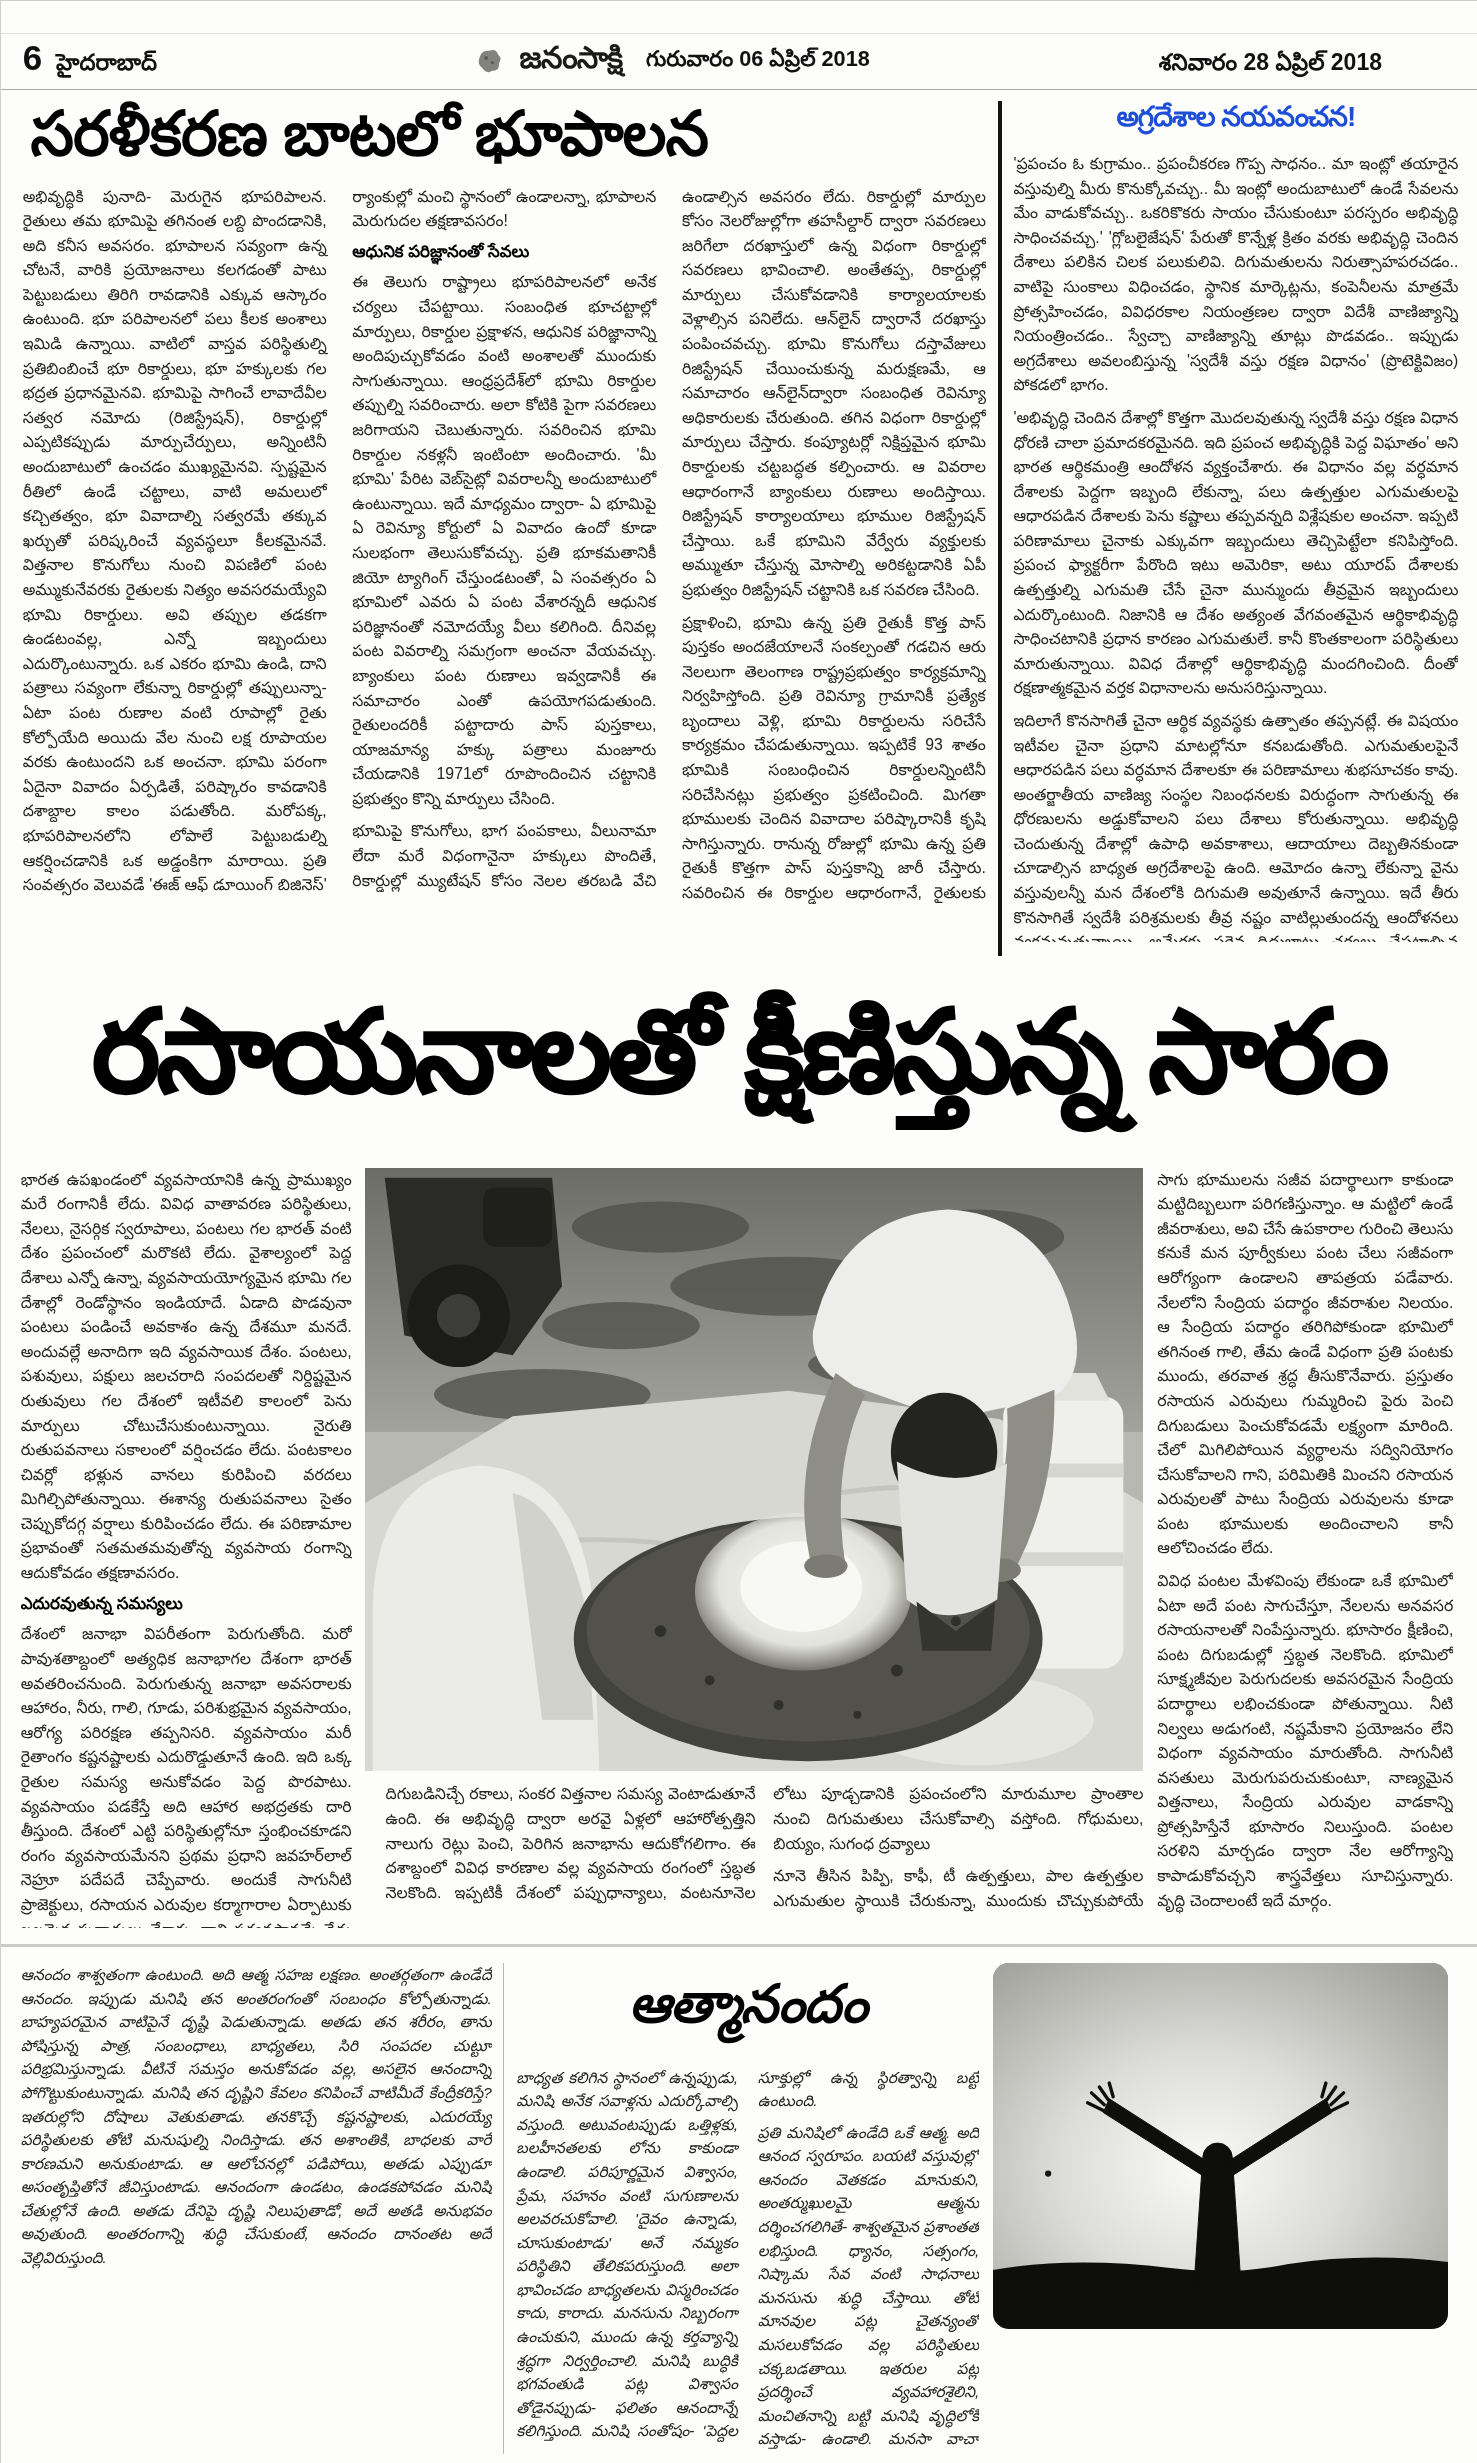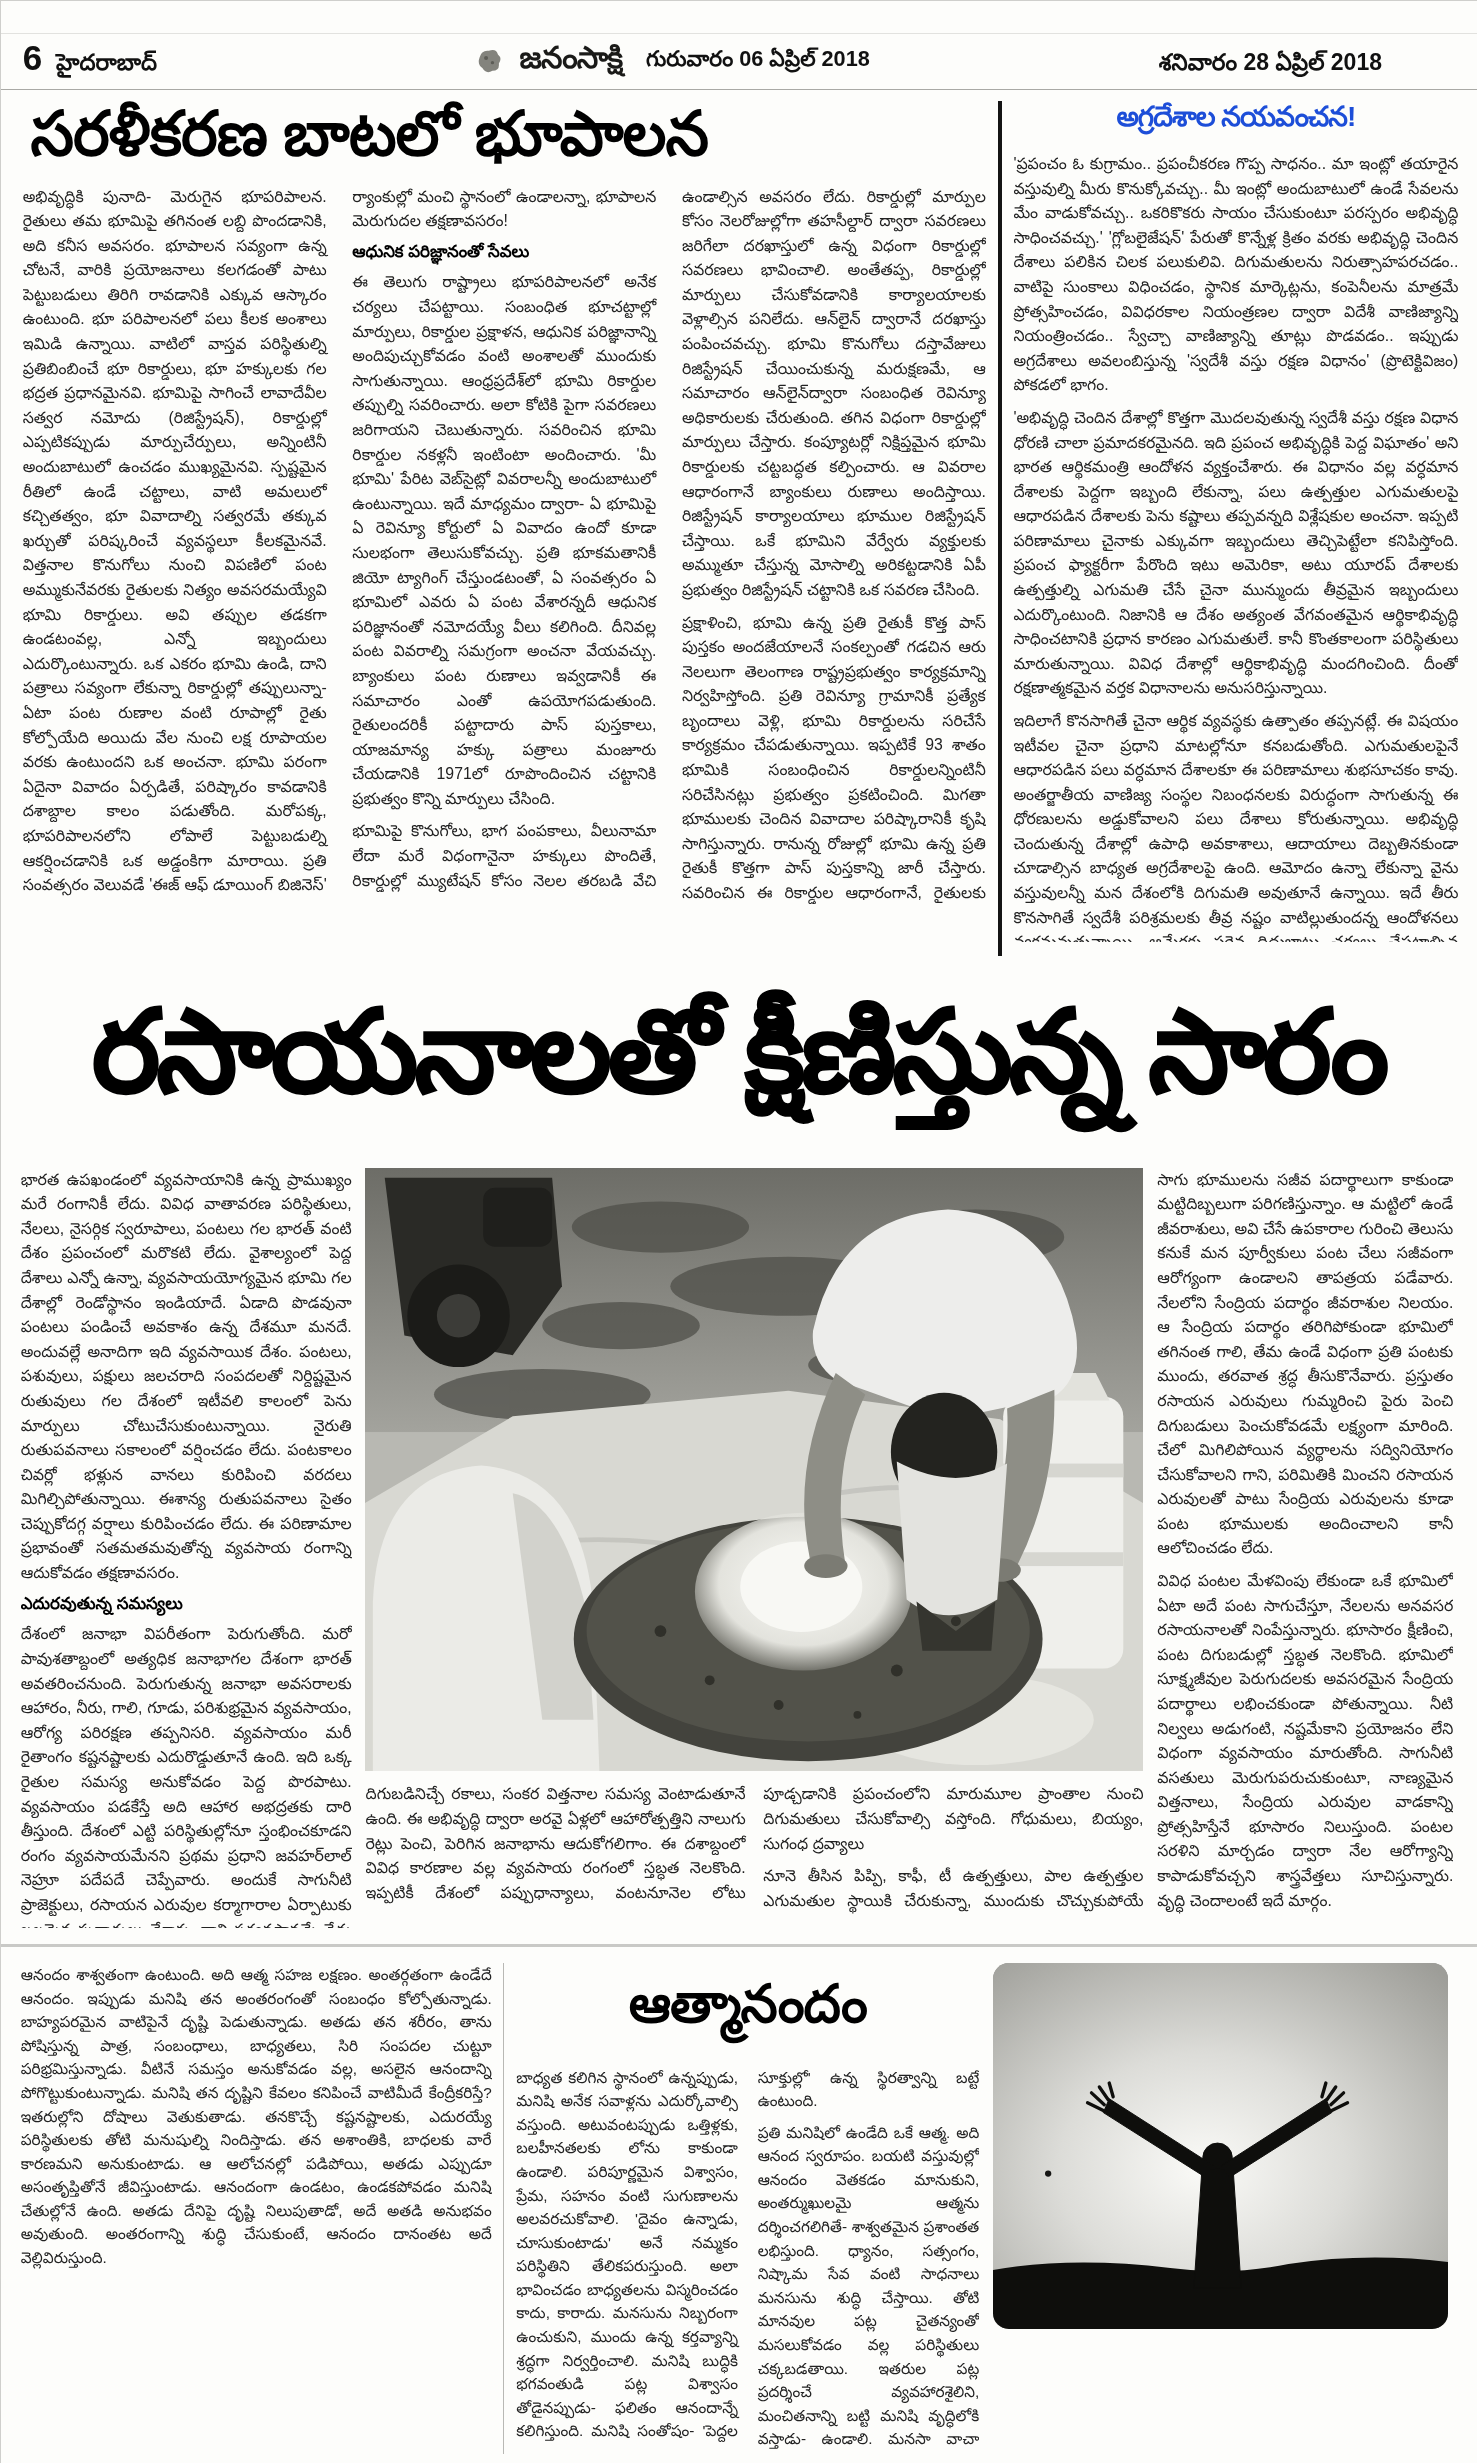--- a/index.html
+++ b/index.html
@@ -37,27 +37,27 @@
   .nations-body { height:790px; overflow:hidden; }
 
   
   .soil-head { text-align:center; font-size:114px; font-weight:bold; color:#000;
                letter-spacing:-3px; margin:29.6px 0 21.7px 0; white-space:nowrap; overflow:hidden;
                -webkit-text-stroke:2px #000; }
   .soil-row { display:flex; gap:13.8px; padding:0 19.7px; }
   .soil-col-left { width:331px; flex:none; height:760px; overflow:hidden; }
   .soil-center { width:778px; flex:none; }
   .photo-grain { width:778px; height:603px; background:#b5b5b1; overflow:hidden; }
-  .soil-below { column-count:2; column-gap:17.7px; column-fill:auto; height:146px; overflow:hidden; margin-top:11.8px; }
+  .soil-below { column-count:2; column-gap:17.7px; column-fill:auto; height:146px; overflow:hidden; margin-top:11.8px;margin-left:20px; }
   .soil-col-right { width:296px; flex:none; height:760px; overflow:hidden; }
 
   .h-rule-gray { border-top:3px solid #c9c9c6; margin:15.8px 0 0 0; }
 
   
-  .bottom-section { display:flex; padding:15.8px 19.7px 0 19.7px; }
+  .bottom-section { display:flex; padding:15.8px 19.7px 0 19.7px;font-style:italic; }
   .joy-left { width:471px; flex:none; height:493px; overflow:hidden; }
   .v-sep-light { width:1px; background:#b8b8b4; height:491px; margin:0 11.8px; flex:none; }
   .joy-center { width:463px; flex:none; }
   .joy-center h2 { font-size:53px; font-weight:bold; color:#000; text-align:center;
                    letter-spacing:-1px; margin:9.9px 0 17.7px 0; }
   .joy-cols { column-count:2; column-gap:19.7px; column-fill:auto; height:394px; overflow:hidden; }
   .joy-cols .b, .joy-left .b { font-size:15.3px; line-height:23.6px; }
   .joy-right { width:455px; flex:none; margin-left:13.8px; }
   .photo-sun { width:455px; height:366px; border-radius:15.8px; overflow:hidden; background:#9a9a96; }
   .joy-caption { margin-top:9.9px; height:110px; overflow:hidden; }

